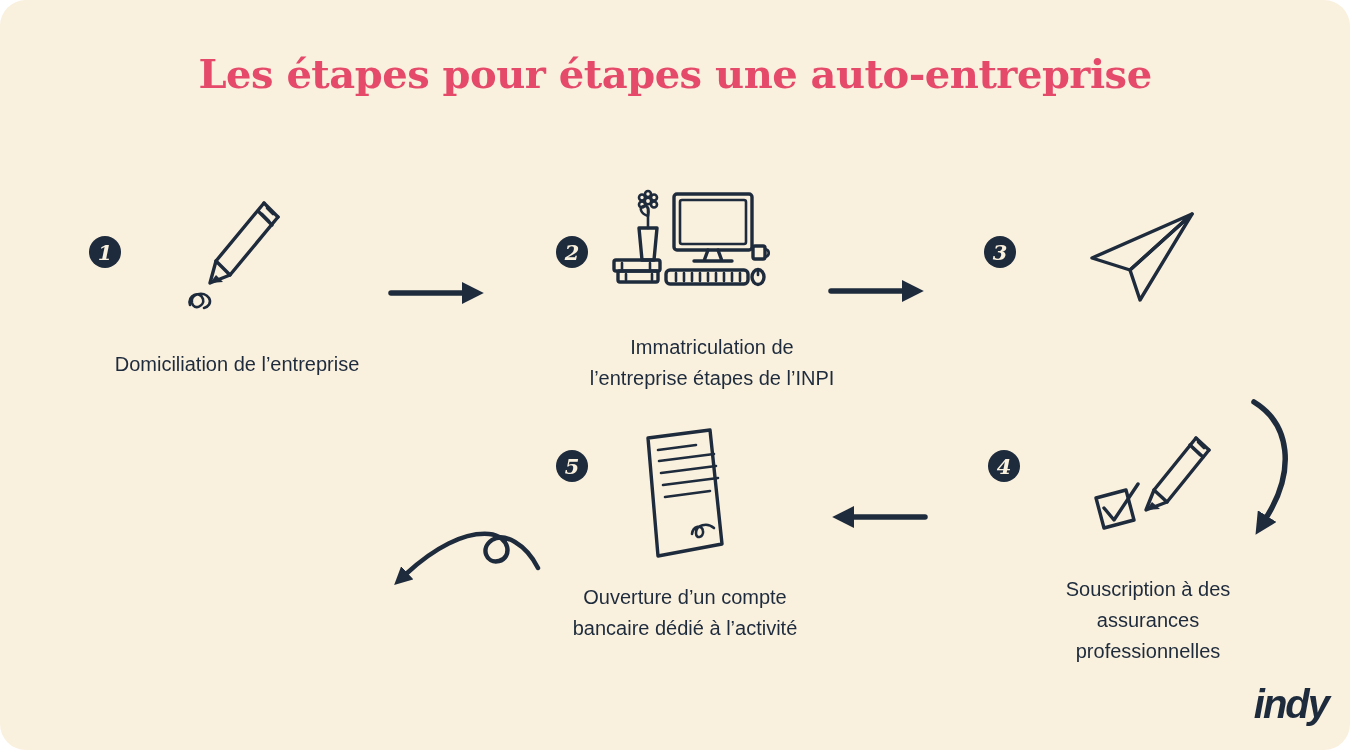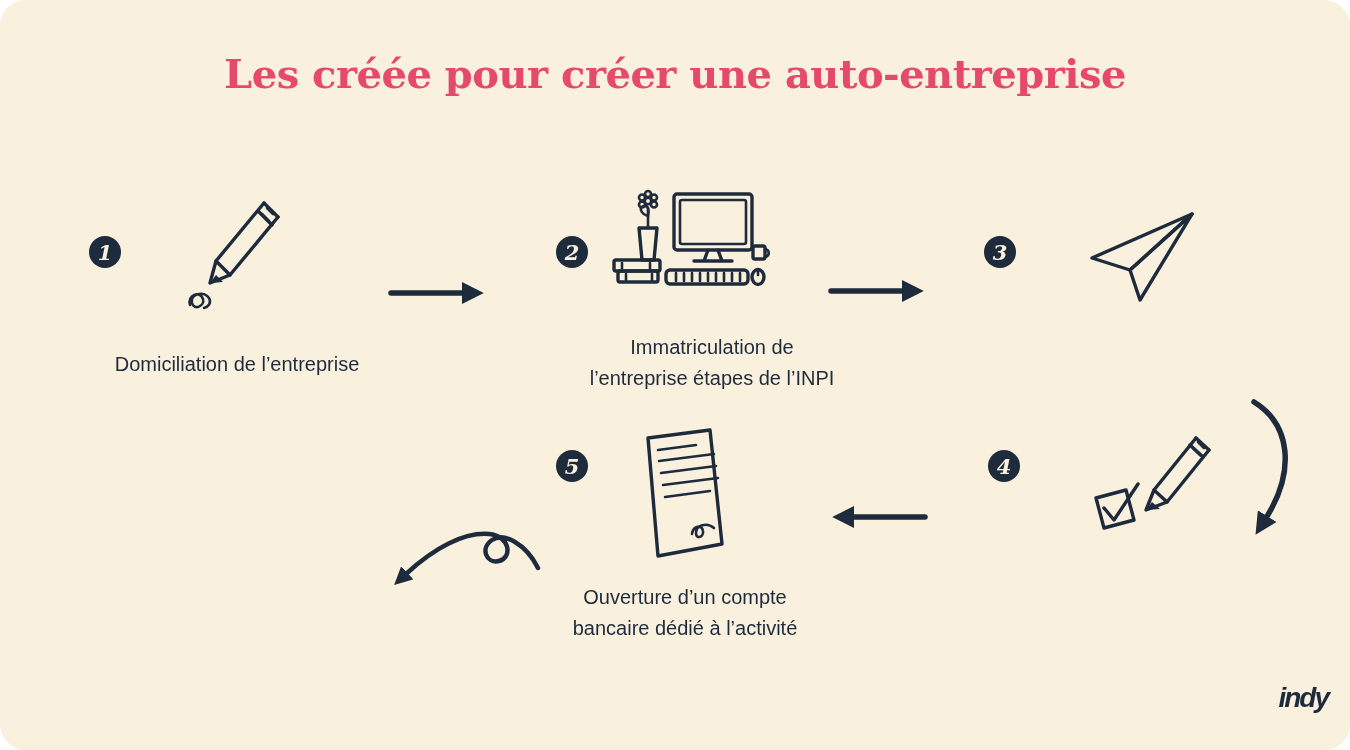--- a/index.html
+++ b/index.html
@@ -42,30 +42,30 @@
     color:var(--ink,#1E2B3C);
   }
 
   .arrow { position:absolute; }
   .arrow svg { width:100%; height:100%; overflow:visible; display:block; }
   .arrow svg .shaft { fill:none; stroke:var(--ink,#1E2B3C); stroke-width:5.5; stroke-linecap:round; }
   .arrow svg .hd { fill:var(--ink,#1E2B3C); stroke:none; }
 
   .logo {
     position:absolute; right:22px; top:682px;
-    font-size:28px; font-weight:800; font-style:italic;
+    font-size:40px; font-weight:800; font-style:italic;
     letter-spacing:-2px; color:var(--ink,#1E2B3C);
   }
 </style>
 </head>
 <body>
 
 <div class="canvas">
 
-  <div class="title">Les créée pour créer une auto-entreprise</div>
+  <div class="title">Les étapes pour étapes une auto-entreprise</div>
 
   <div class="num" style="left:89px; top:236px;">1</div>
   <div class="icon" style="left:180px; top:195px; width:120px; height:135px;">
     <svg viewBox="0 0 120 135" xmlns="http://www.w3.org/2000/svg">
       <path d="M84,8 L36,66"></path>
       <path d="M98,22 L50,80"></path>
       <path d="M84,8 L98,22"></path>
       <path d="M78,16 L92,30"></path>
       <path class="thin" d="M87,13 L93,19 M82,19 L89,26"></path>
       <path d="M36,66 L50,80 L30,88 Z"></path>
@@ -152,20 +152,22 @@
       <path d="M127,22 L85,74"></path>
       <path d="M114,10 L127,22"></path>
       <path d="M108,17 L121,29"></path>
       <path class="thin" d="M116,14 L122,20 M111,20 L118,27"></path>
       <path d="M72,62 L85,74 L64,82 Z"></path>
       <polygon class="f" points="64,82 70,74 78,81"></polygon>
       <path d="M14,70 L44,62 L52,92 L22,100 Z"></path>
       <path d="M22,80 L32,92 L56,56"></path>
     </svg>
   </div>
+  <div class="label" style="left:1148px; top:574px;">Souscription à des assurances
+professionnelles</div>
 
   <div class="arrow" style="left:828px; top:506px; width:100px; height:22px;">
     <svg viewBox="0 0 100 22" xmlns="http://www.w3.org/2000/svg">
       <defs>
         <marker id="m4" viewBox="0 0 10 10" refX="1" refY="5" markerWidth="4" markerHeight="4" orient="auto-start-reverse">
           <path class="hd" d="M0,0 L10,5 L0,10 Z"></path>
         </marker>
       </defs>
       <path class="shaft" d="M97,11 L24,11" marker-end="url(#m4)"></path>
     </svg>

